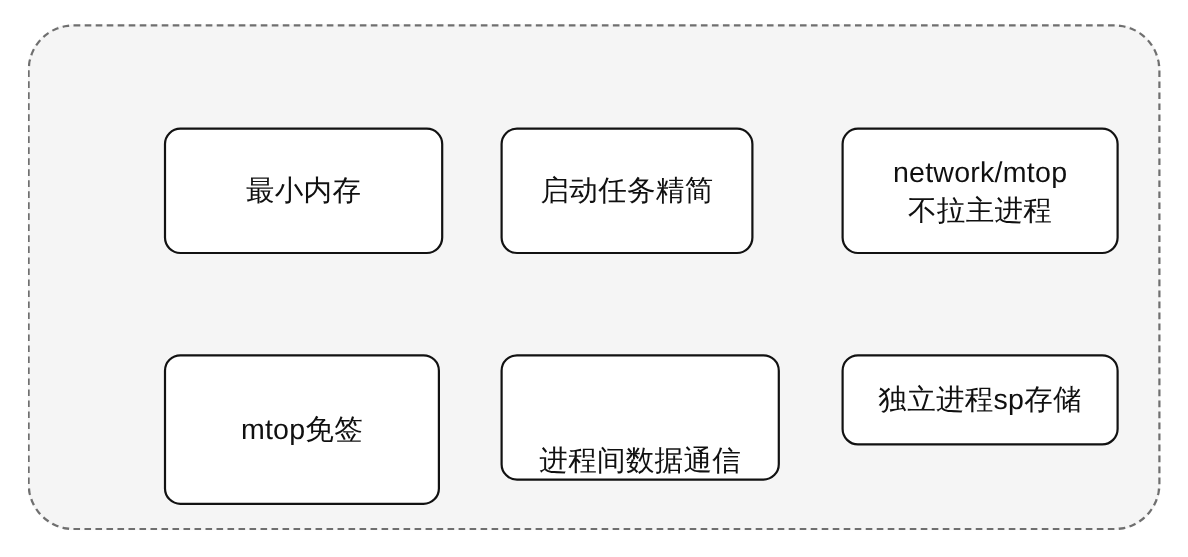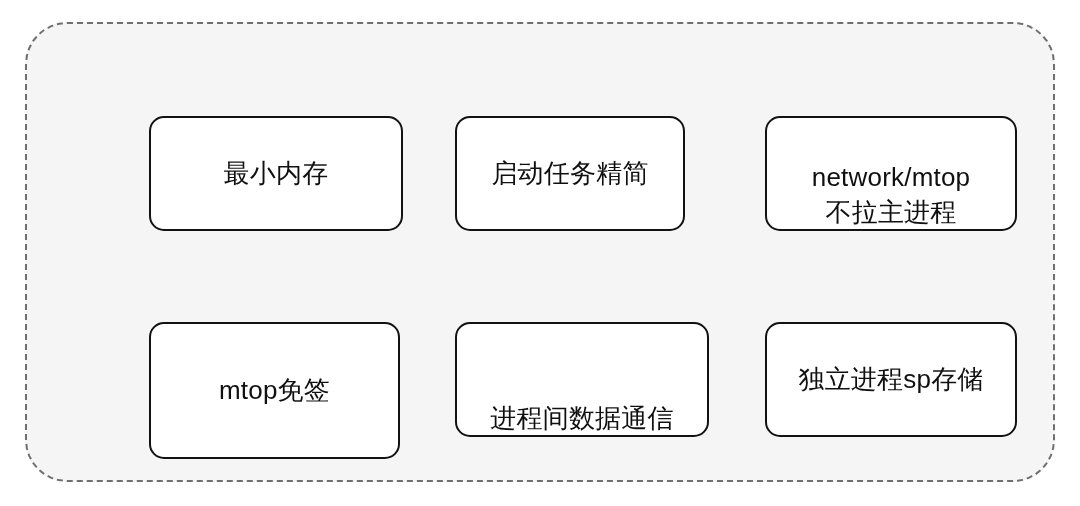--- a/index.html
+++ b/index.html
@@ -52,26 +52,26 @@
     line-height: 1.32;
     color: #101010;
     letter-spacing: 0.2px;
     white-space: pre-line;
     padding: 0 6px;
   }
 
   
   #node-min-memory      { left: 122px; top: 92px;  width: 254px; height: 115px; }
   #node-startup-tasks   { left: 428px; top: 92px;  width: 230px; height: 115px; }
-  #node-network-mtop    { left: 738px; top: 92px;  width: 252px; height: 115px; align-items: flex-end; }
+  #node-network-mtop    { left: 738px; top: 92px;  width: 252px; height: 115px; }
 
   
   #node-mtop-signfree   { left: 122px; top: 298px; width: 251px; height: 137px; }
   #node-ipc-data        { left: 428px; top: 298px; width: 254px; height: 115px; align-items: flex-end; }
-  #node-isolated-sp     { left: 738px; top: 298px; width: 252px; height: 115px; }
+  #node-isolated-sp     { left: 738px; top: 298px; width: 252px; height: 83px; }
 </style>
 </head>
 <body>
 
 <div id="canvas">
 
   <div id="group-container">
 
     <div class="node-box" id="node-min-memory">
       <span class="node-label">最小内存</span>

